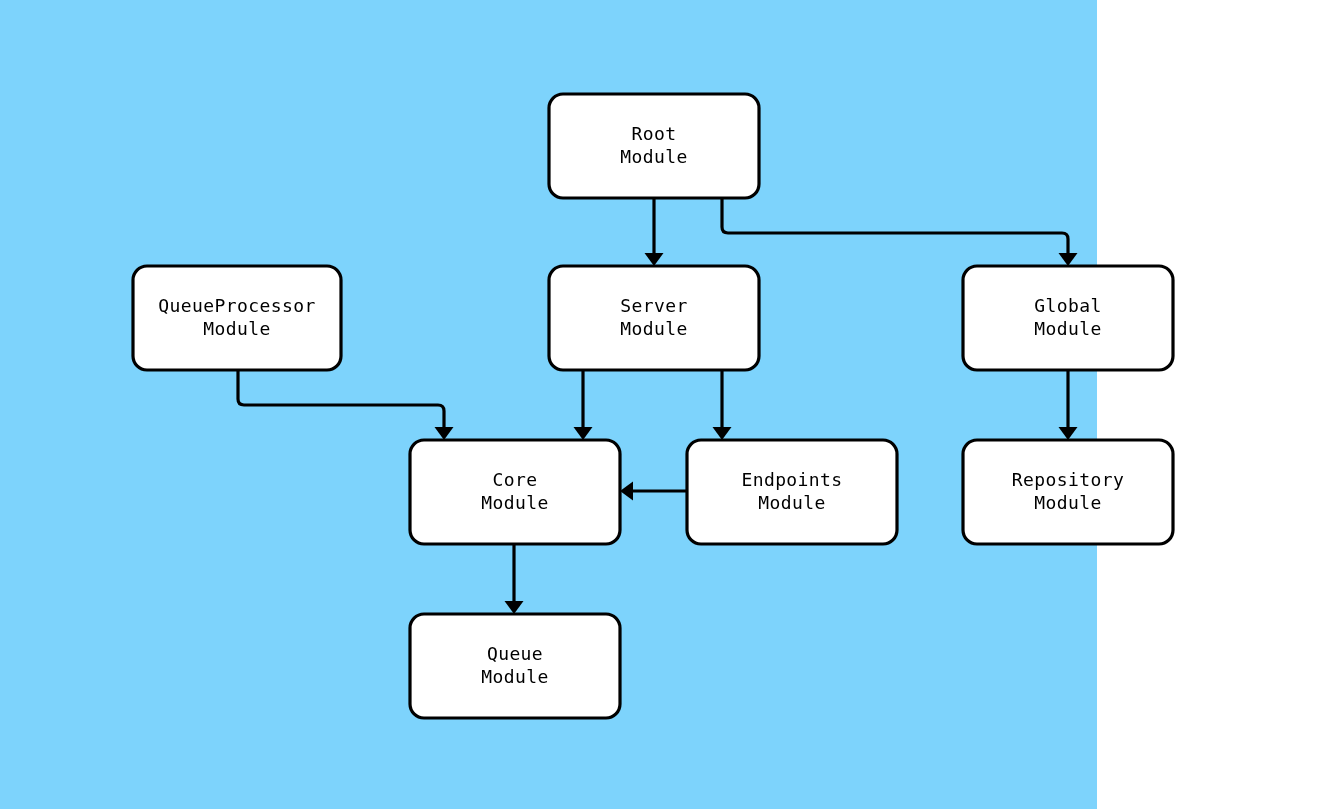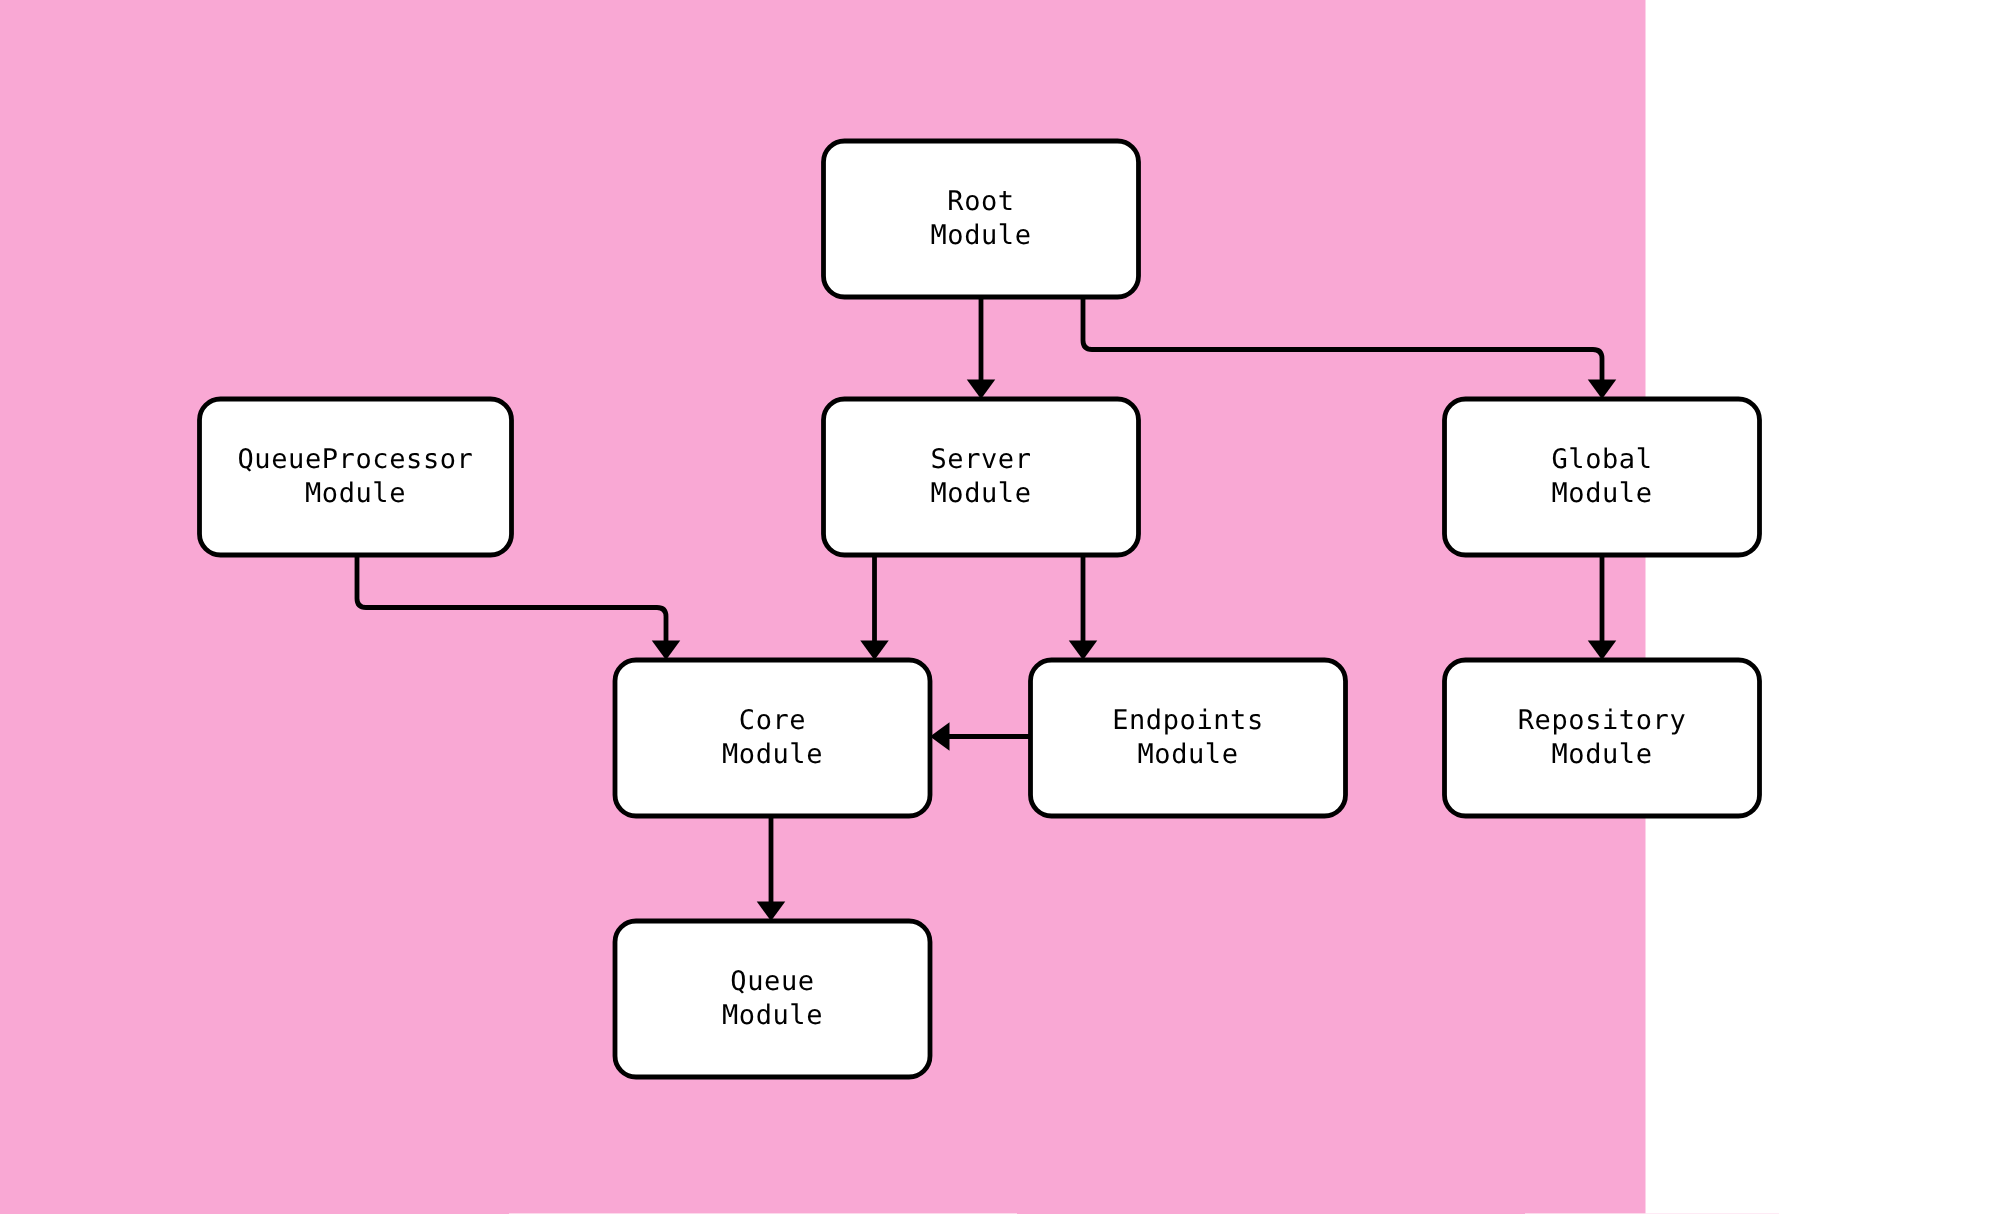--- a/index.html
+++ b/index.html
@@ -10,21 +10,21 @@
   body {
     width: 1337px;
     height: 809px;
     overflow: hidden;
     font-family: "DejaVu Sans Mono", "Liberation Mono", monospace;
   }
   #diagram-root {
     position: relative;
     width: 1097px;
     height: 809px;
-    background: #f9a8d4;
+    background: #7dd3fc;
   }
   svg#graph {
     position: absolute;
     left: 0;
     top: 0;
     width: 1337px;
     height: 809px;
     display: block;
   }
   .node-rect {

